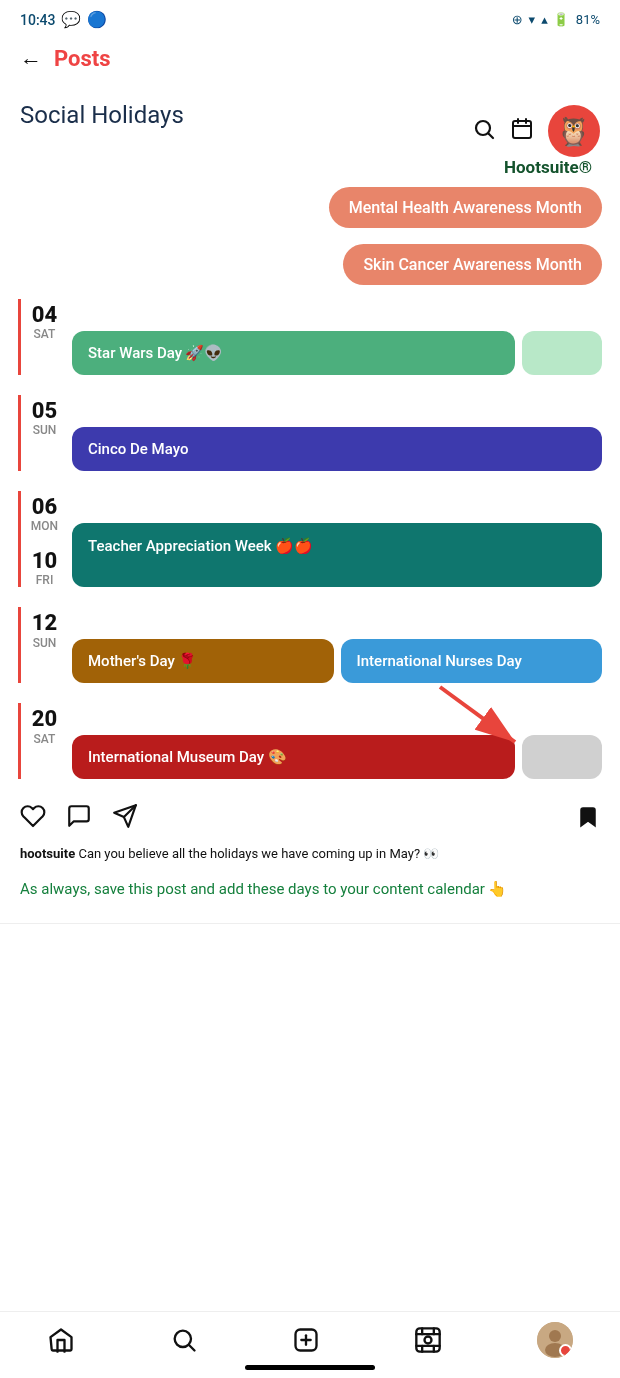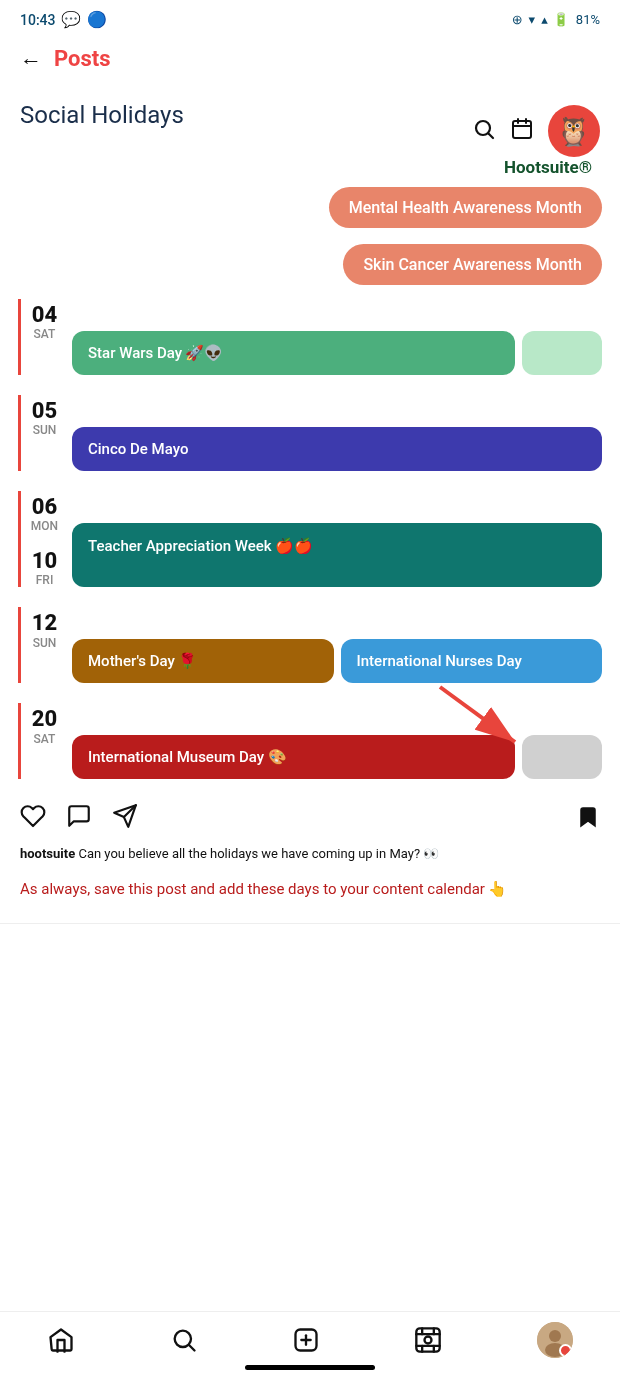--- a/index.html
+++ b/index.html
@@ -229,21 +229,21 @@
       font-size: 13px;
       color: #111;
       padding: 2px 20px 6px;
       line-height: 1.45;
     }
     .caption .username {
       font-weight: 700;
     }
     .caption-extra {
       font-size: 15px;
-      color: #b91c1c;
+      color: #15803d;
       padding: 8px 20px 10px;
       line-height: 1.5;
     }
 
     
     .bottom-nav {
       position: fixed;
       bottom: 0;
       left: 0;
       width: 620px;

